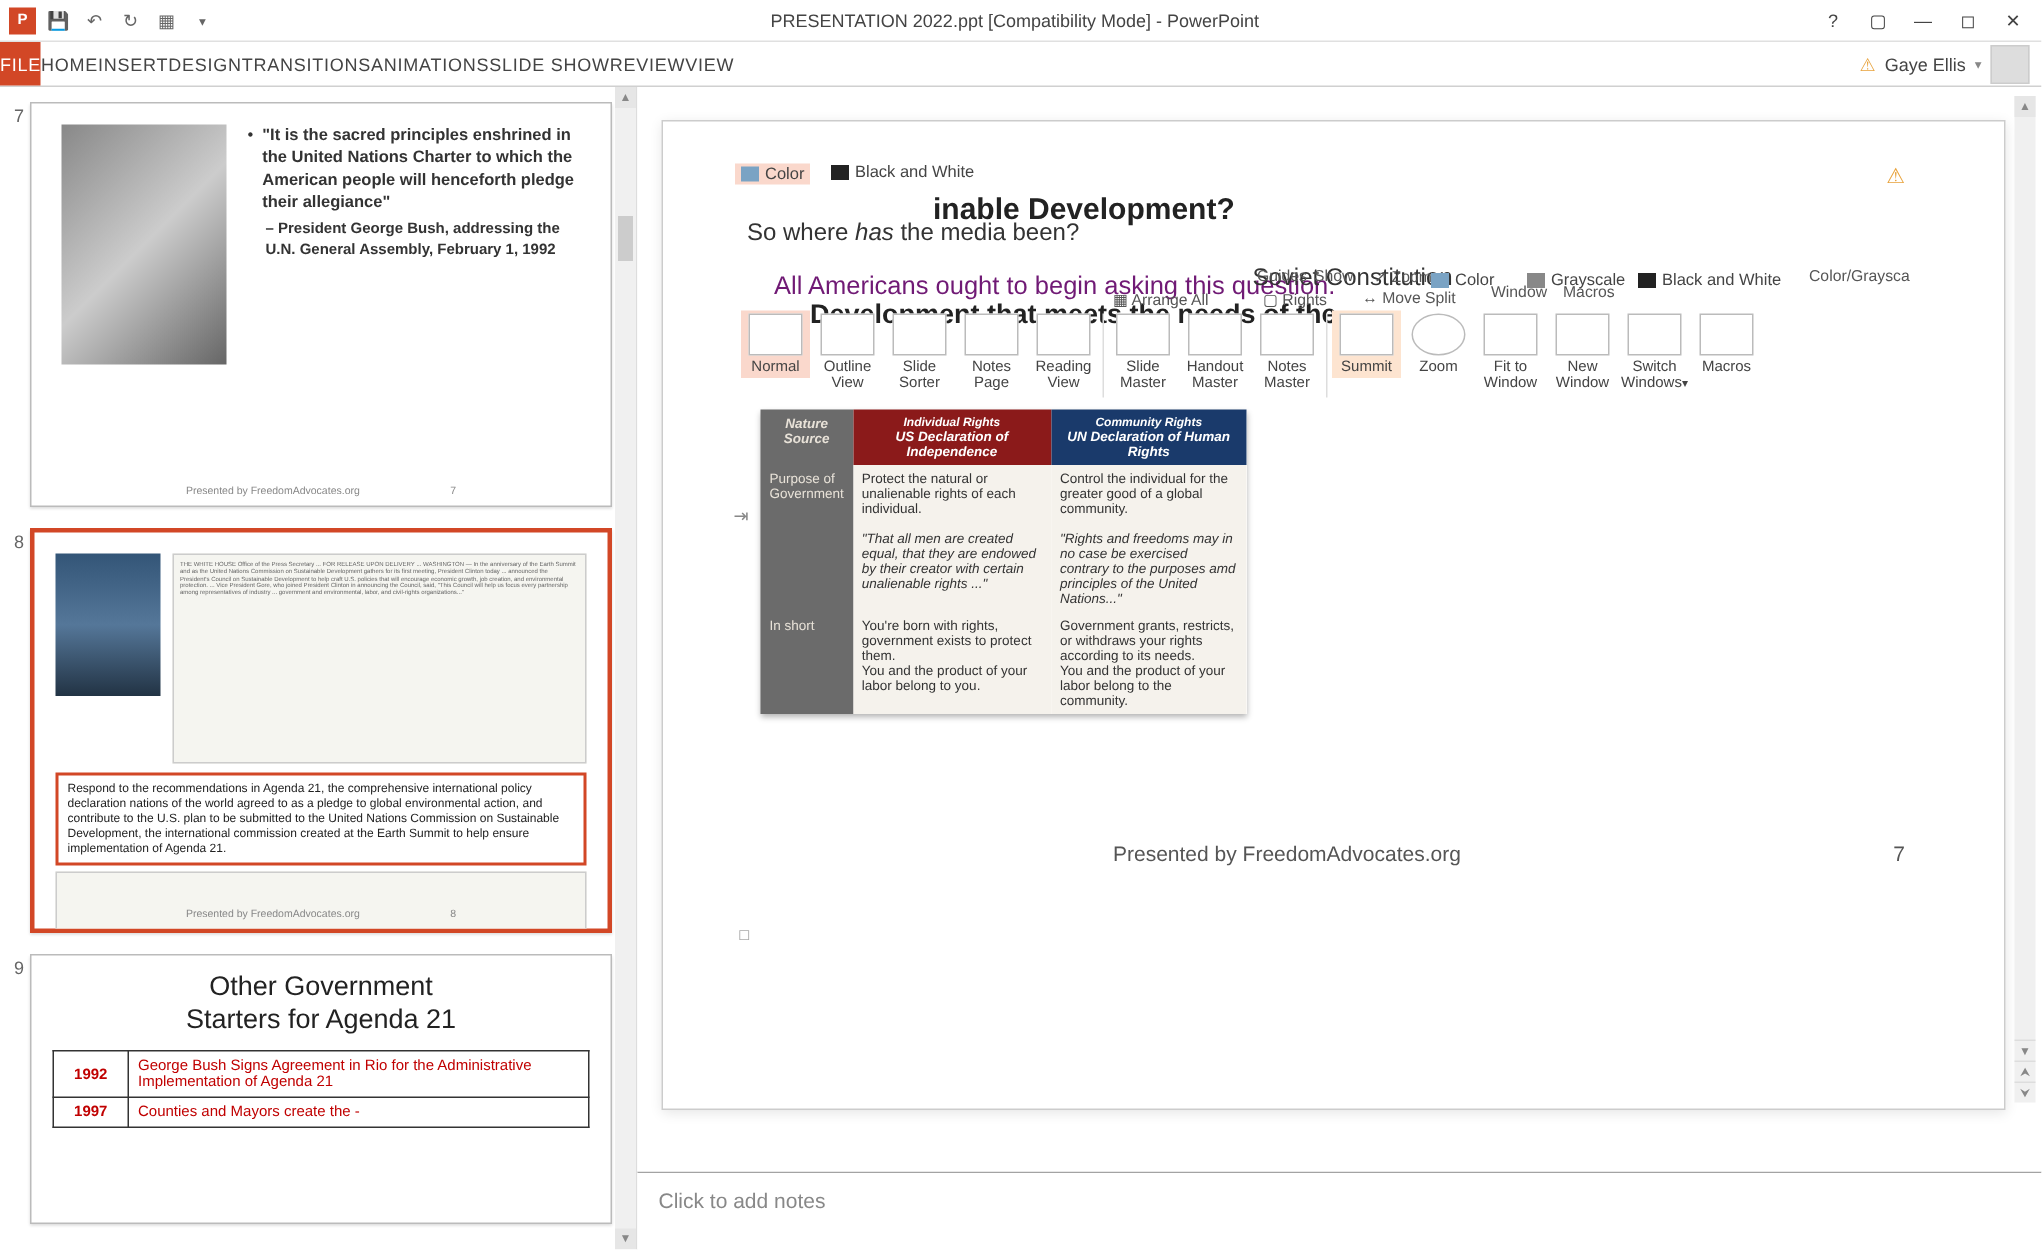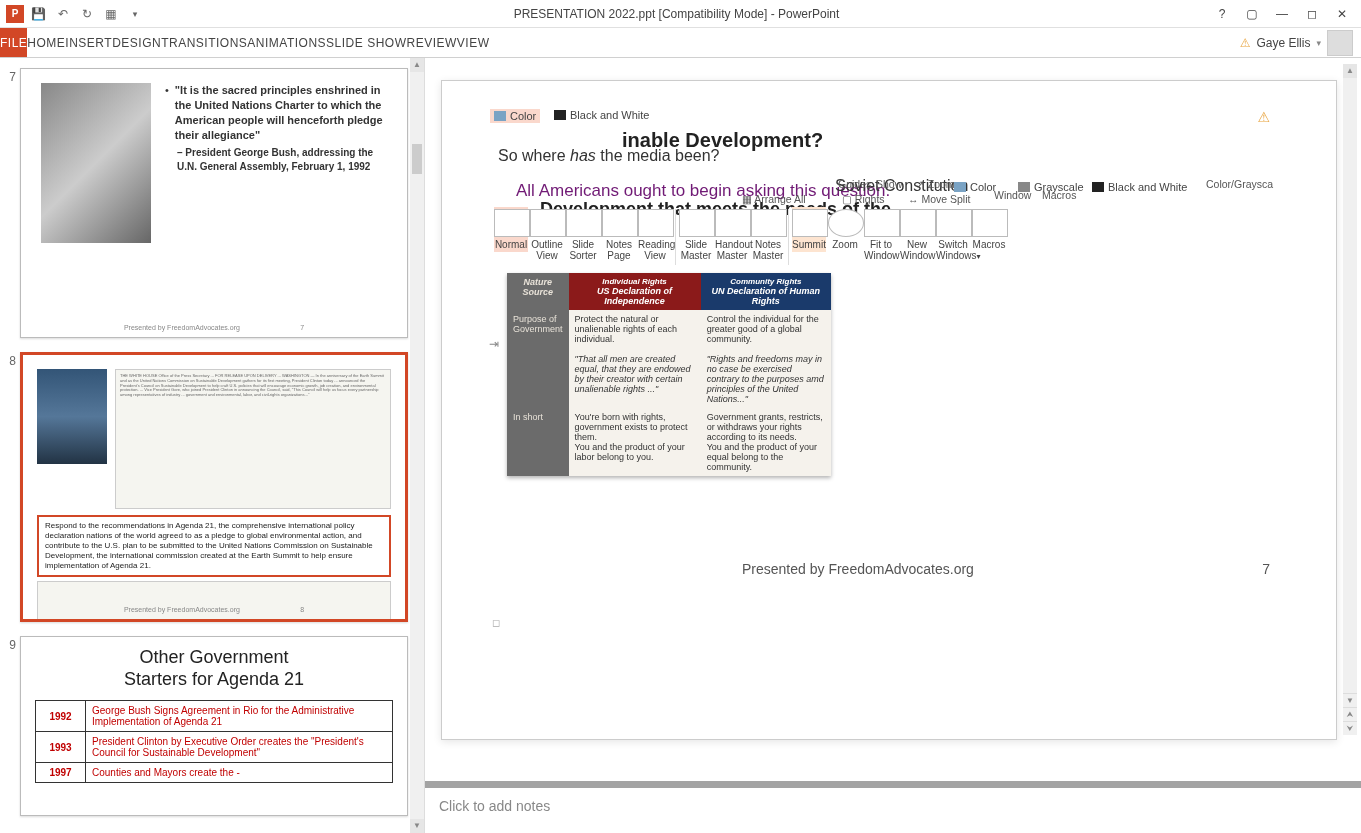--- a/index.html
+++ b/index.html
@@ -82,21 +82,21 @@
 .slide-content { position: absolute; left: 0; top: 0; right: 0; bottom: 0; }
 .sc-line1 { position: absolute; left: 56px; top: 66px; font-size: 16px; color: #333; }
 .sc-line1 em { font-style: italic; }
 .sc-line2 { position: absolute; left: 56px; top: 100px; font-size: 17px; color: #701a75; margin-left: 18px; }
 .sc-frag-title { position: absolute; left: 98px; top: 118px; font-size: 18px; font-weight: bold; color: #222; }
 .sc-soviet { position: absolute; left: 393px; top: 96px; font-size: 16px; color: #333; }
 .sc-frag-clip { position: absolute; left: 180px; top: 48px; font-size: 20px; font-weight: bold; color: #222; }
 
 
 .view-group { position: absolute; left: 52px; top: 126px; display: flex; gap: 2px; align-items: flex-start; }
-.vg-btn { width: 34px; text-align: center; font-size: 10px; color: #444; cursor: pointer; padding: 2px 0; }
+.vg-btn { width: 46px; text-align: center; font-size: 10px; color: #444; cursor: pointer; padding: 2px 0; }
 .vg-btn .ic { width: 36px; height: 28px; margin: 0 auto 2px; border: 1px solid #bbb; background: #fff; position: relative; }
 .vg-btn.sel { background: #fad8cc; }
 .vg-btn.sel2 { background: #fde4d0; }
 .vg-sep { width: 1px; height: 56px; background: #ddd; margin: 2px 1px 0; }
 
 
 .cmp { position: absolute; left: 65px; top: 192px; width: 324px; border-collapse: collapse; font-size: 9px; box-shadow: 0 2px 4px rgba(0,0,0,0.3); }
 .cmp th, .cmp td { padding: 4px 6px; vertical-align: top; }
 .cmp .hdr-l { background: #6b6b6b; color: #e8e2d8; font-style: italic; width: 60px; }
 .cmp .hdr-m { background: #8b1a1a; color: #fff; font-style: italic; }
@@ -111,21 +111,21 @@
 .slide-handle2 { position: absolute; left: 50px; top: 536px; font-size: 10px; color: #aaa; }
 
 
 .canvas-scroll { position: absolute; right: 4px; top: 6px; bottom: 46px; width: 14px; background: #f0f0f0; }
 .canvas-scroll .cs-btn { height: 14px; text-align: center; font-size: 8px; color: #888; background: #e6e6e6; line-height: 14px; }
 .canvas-scroll .cs-track { position: absolute; top: 14px; bottom: 44px; left: 0; right: 0; }
 .canvas-scroll .cs-nav { position: absolute; bottom: 0; left: 0; right: 0; }
 .canvas-scroll .cs-nav div { height: 14px; text-align: center; font-size: 8px; color: #888; line-height: 14px; border-top: 1px solid #ddd; }
 
 
-.notes-pane { height: 52px; border-top: 7px solid #a3a3a3; background: #fff; padding: 10px 14px; }
+.notes-pane { height: 52px; border-top: 1px solid #a3a3a3; background: #fff; padding: 10px 14px; }
 .notes-pane .placeholder { color: #888; font-size: 14px; }
 
 
 .ghost-right { position: absolute; font-size: 10.5px; color: #555; }
 
 .warn-tri { position: absolute; right: 66px; top: 28px; color: #e8a33d; font-size: 14px; }
 </style>
 </head>
 <body>
 
@@ -205,24 +205,20 @@
 
       <div class="thumb-item">
         <div class="num">9</div>
         <div class="slide-mini s9">
           <div class="title9"><span>Other Government</span><br><span>Starters for Agenda 21</span></div>
           <table>
             <tbody>
                 <tr>
                   <td class="year">1992</td>
                   <td class="desc">George Bush Signs Agreement  in Rio for the Administrative Implementation of Agenda 21</td>
-                </tr>
-            <tr>
-                  <td class="year">1993</td>
-                  <td class="desc">President Clinton by Executive Order creates the "President's Council for Sustainable Development"</td>
                 </tr>
             <tr>
                   <td class="year">1997</td>
                   <td class="desc">Counties and Mayors create the -</td>
                 </tr>
           </tbody>
             </table>
         </div>
       </div>
     </div>
@@ -307,21 +303,21 @@
             <th class="hdr-r"><span style="display:block;font-size:8px">Community Rights</span><span>UN Declaration of Human Rights</span></th>
           </tr>
           <tr>
             <td class="row-l">Purpose of Government</td>
             <td class="row-c"><span>Protect the natural or unalienable rights of each individual.</span><br><br><em>"That all men are created equal, that they are endowed by their creator with certain unalienable rights ..."</em></td>
             <td class="row-c"><span>Control the individual for the greater good of a global community.</span><br><br><em>"Rights and freedoms may in no case be exercised contrary to the purposes amd principles of the United Nations..."</em></td>
           </tr>
           <tr>
             <td class="row-l">In short</td>
             <td class="row-c"><span>You're born with rights, government exists to protect them.</span><br><span>You and the product of your labor belong to you.</span></td>
-            <td class="row-c"><span>Government grants, restricts, or withdraws your rights according to its needs.</span><br><span>You and the product of your equal belong to the community.</span></td>
+            <td class="row-c"><span>Government grants, restricts, or withdraws your rights according to its needs.</span><br><span>You and the product of your labor belong to the community.</span></td>
           </tr>
         </tbody>
           </table>
 
         <div class="slide-handle">⇥</div>
         <div class="slide-handle2">◻</div>
 
         <div class="presented">Presented by FreedomAdvocates.org</div>
         <div class="slide-num-7">7</div>
       </div>

